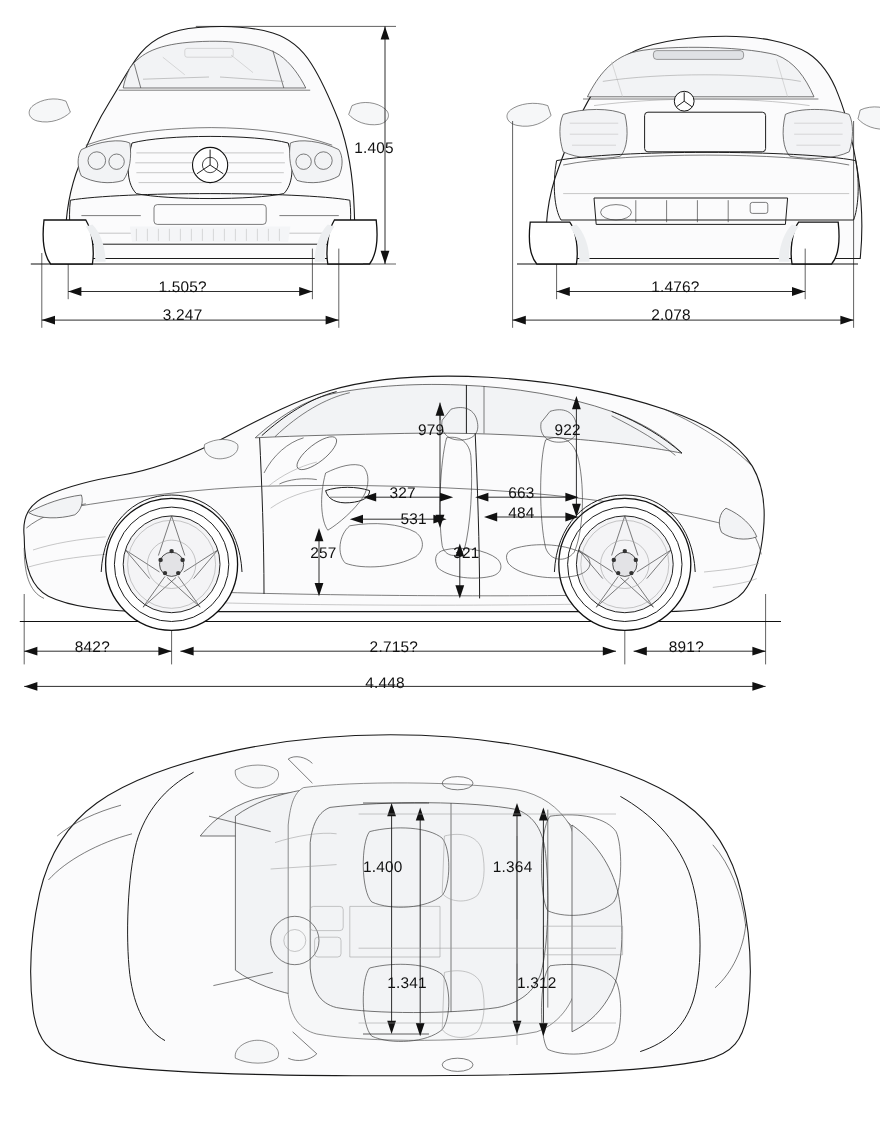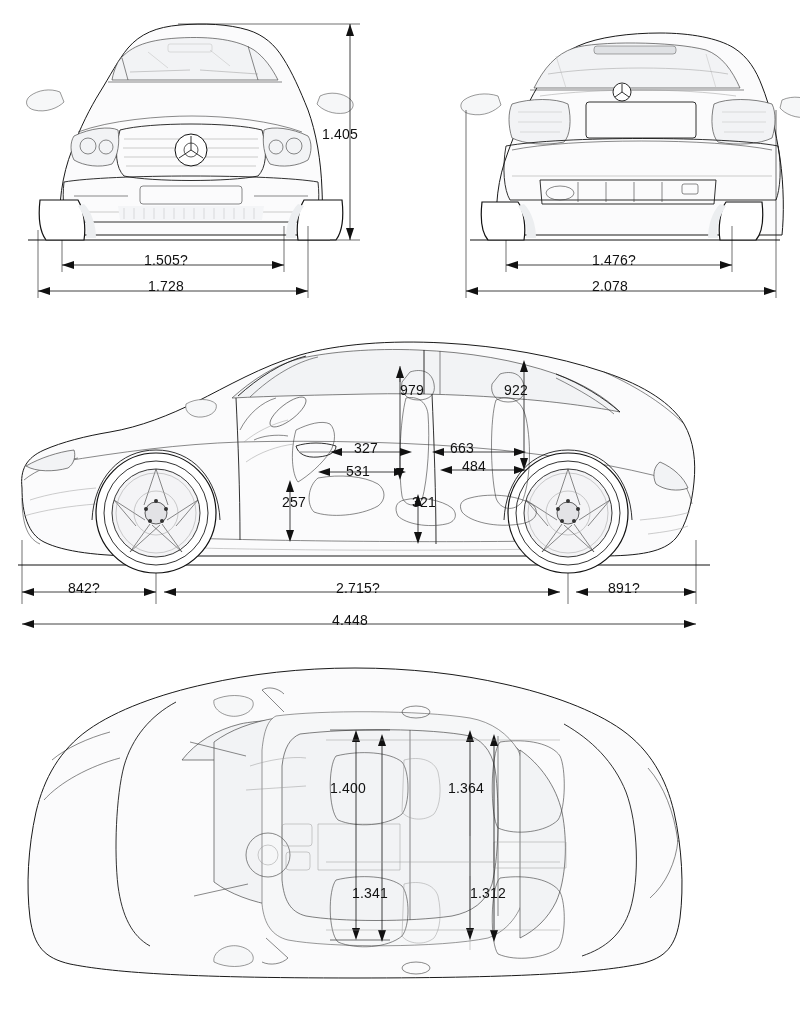--- a/index.html
+++ b/index.html
@@ -449,30 +449,30 @@
       <polygon class="arrowfill" points="494,942 490,930 498,930"></polygon>
 
       <line class="ln-faint" x1="326" y1="740" x2="560" y2="740"></line>
       <line class="ln-faint" x1="326" y1="930" x2="560" y2="930"></line>
       <line class="ln-faint" x1="326" y1="862" x2="560" y2="862"></line>
     </g>
   </svg>
 
   <div class="dim-label" style="left:322px; top:126px;">1.405</div>
   <div class="dim-label" style="left:144px; top:252px;">1.505?</div>
-  <div class="dim-label" style="left:148px; top:278px;">1.728</div>
+  <div class="dim-label" style="left:148px; top:278px;">3.247</div>
 
   <div class="dim-label" style="left:592px; top:252px;">1.476?</div>
   <div class="dim-label" style="left:592px; top:278px;">2.078</div>
 
-  <div class="dim-label" style="left:400px; top:382px;text-align:center;">979</div>
+  <div class="dim-label" style="left:380px; top:382px;text-align:center;">979</div>
   <div class="dim-label" style="left:504px; top:382px;">922</div>
   <div class="dim-label" style="left:354px; top:440px;">327</div>
-  <div class="dim-label" style="left:346px; top:463px;">531</div>
-  <div class="dim-label" style="left:450px; top:440px;">663</div>
+  <div class="dim-label" style="left:364px; top:463px;">531</div>
+  <div class="dim-label" style="left:462px; top:440px;">663</div>
   <div class="dim-label" style="left:462px; top:458px;">484</div>
   <div class="dim-label" style="left:282px; top:494px;">257</div>
   <div class="dim-label" style="left:412px; top:494px;">321</div>
 
   <div class="dim-label" style="left:68px; top:580px;">842?</div>
   <div class="dim-label" style="left:336px; top:580px;">2.715?</div>
   <div class="dim-label" style="left:608px; top:580px;text-align:right;">891?</div>
   <div class="dim-label" style="left:332px; top:612px;">4.448</div>
 
   <div class="dim-label" style="left:330px; top:780px;">1.400</div>

